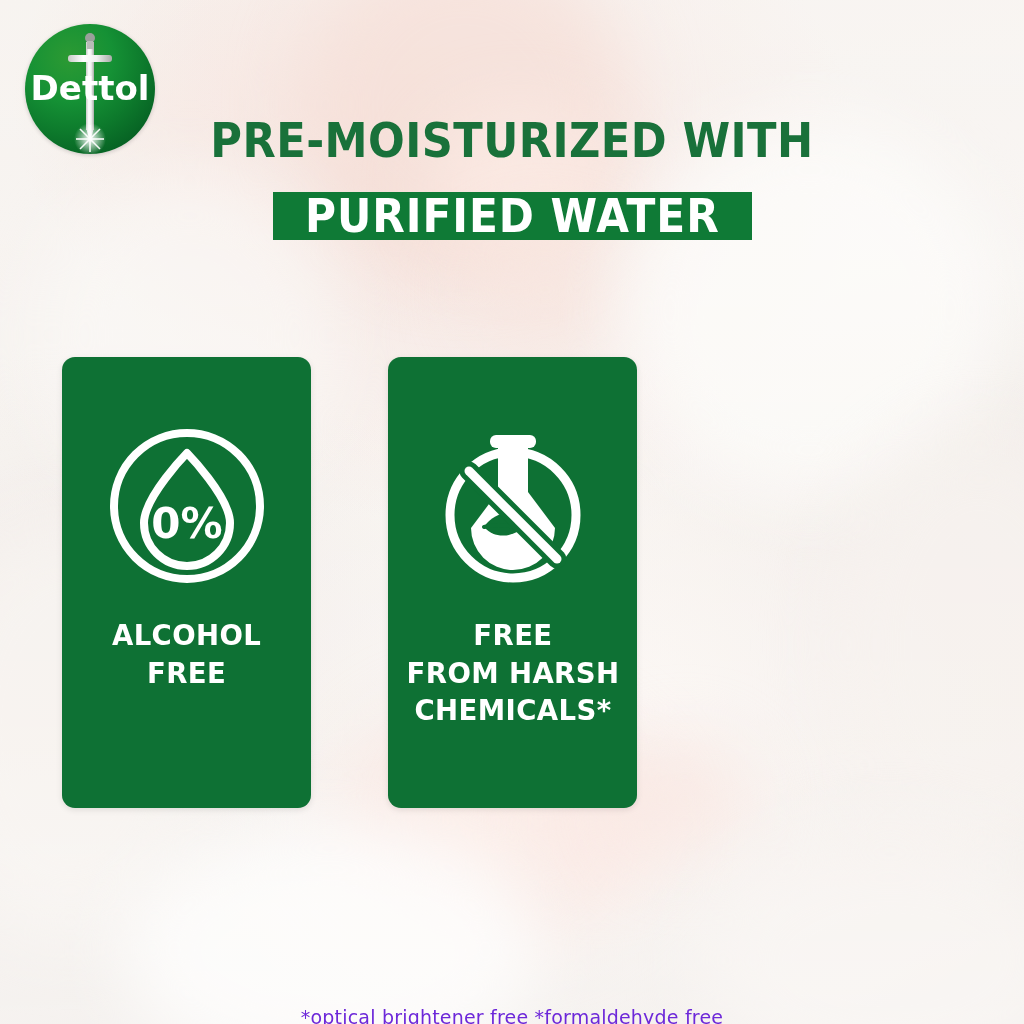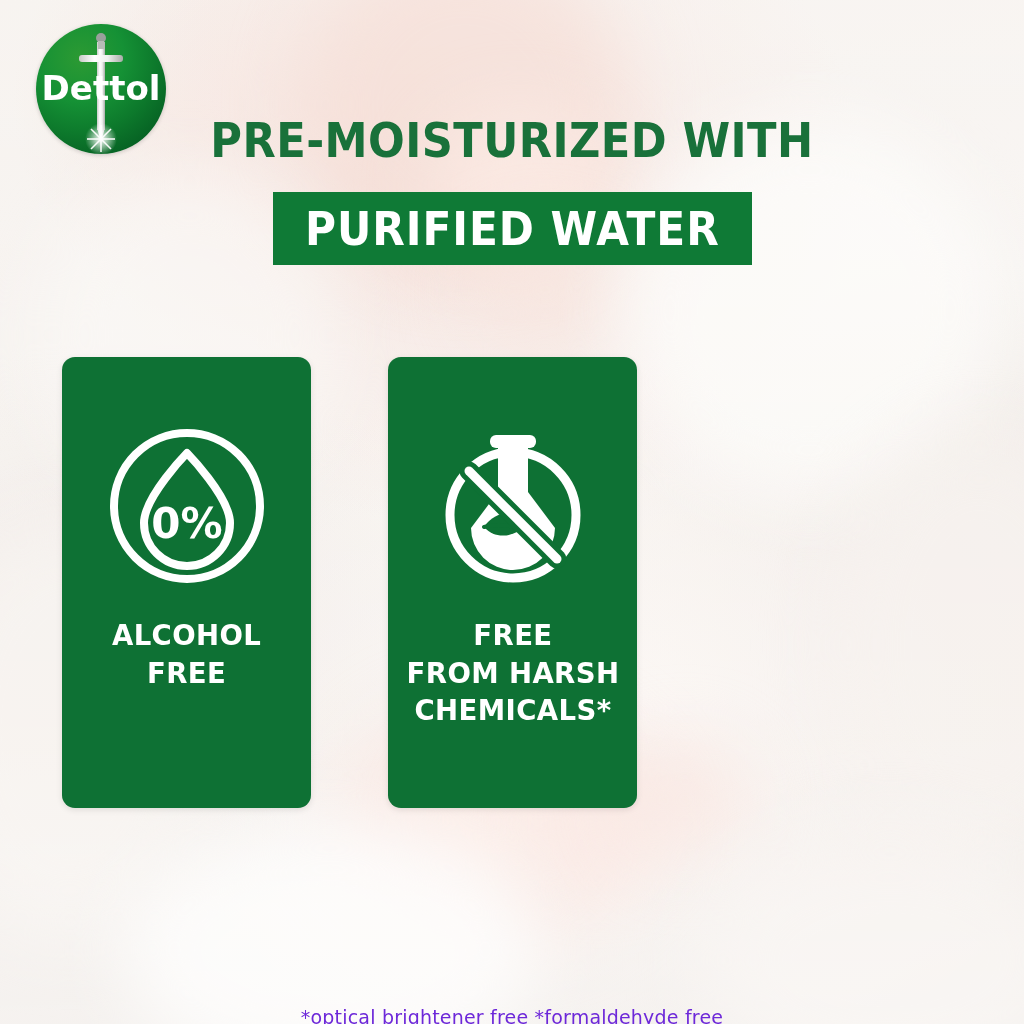--- a/index.html
+++ b/index.html
@@ -47,21 +47,21 @@
   .blob-arm    { left:-80px;  top:520px;  width:300px; height:420px; background:rgba(247,243,239,.75); }
   .blob-arm2   { left:830px;  top:430px;  width:300px; height:430px; background:rgba(245,240,236,.75); }
 
   .bg-veil {
     background:linear-gradient(180deg, rgba(255,255,255,.30) 0%, rgba(255,255,255,.12) 40%,
                rgba(255,255,255,.18) 72%, rgba(255,255,255,.42) 100%);
   }
 
   
   .logo {
-    position:absolute; left:36px; top:24px;
+    position:absolute; left:25px; top:24px;
     width:130px; height:130px;
   }
   .logo-disc {
     position:absolute; inset:0;
     border-radius:50%;
     background:radial-gradient(circle at 34% 26%, #2c9a33 0%, #159135 34%, #0d7a2c 58%, #066023 82%, #04551f 100%);
     box-shadow:0 1px 4px rgba(0,0,0,.18);
   }
 
   
@@ -72,21 +72,21 @@
     font-weight:bold;
     font-size:48px;
     letter-spacing:.5px;
     color:#19713a;
     transform:scaleX(.90);
     white-space:nowrap;
   }
 
   .banner {
     position:absolute; left:273px; top:192px;
-    width:479px; height:73px;
+    width:479px; height:48px;
     background:#0f7a36;
     display:flex; align-items:center; justify-content:center;
   }
   .banner-text {
     font-family:"DejaVu Sans", sans-serif;
     font-weight:bold;
     font-size:46px;
     letter-spacing:1px;
     color:#ffffff;
     transform:scaleX(.92);

